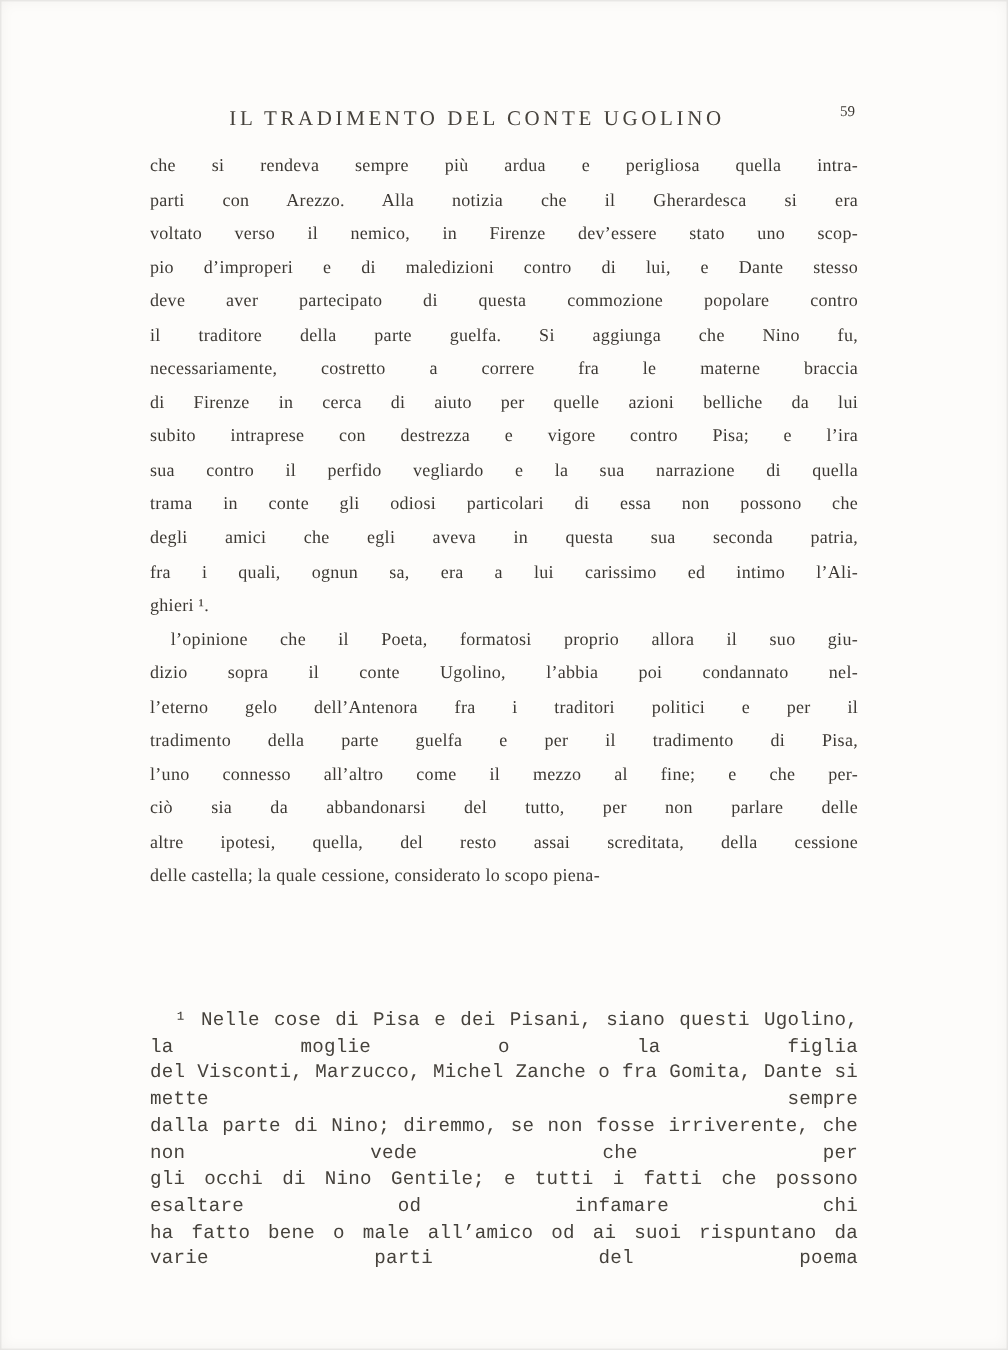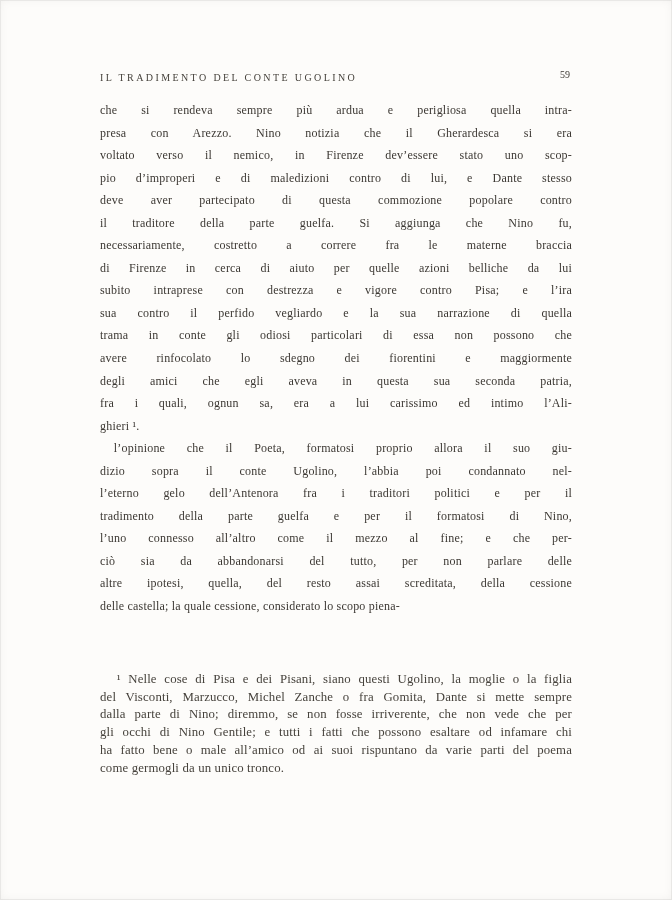--- a/index.html
+++ b/index.html
@@ -24,21 +24,22 @@
     position: absolute;
     top: 72px;
     left: 100px;
     width: 472px;
     height: 20px;
   }
   .header-title {
     position: absolute;
     left: 0;
     right: 36px;
-    font-size: 10px;
+    text-align: center;
+    font-size: 14px;
     letter-spacing: 2.4px;
     color: var(--ink-light);
     white-space: nowrap;
   }
   .header-page-number {
     position: absolute;
     right: 2px;
     top: -3px;
     font-size: 10px;
     color: var(--ink);
@@ -57,20 +58,21 @@
     letter-spacing: 0.2px;
     white-space: normal;
   }
   .line.last { text-align-last: left; }
   .paragraph.indented .line:first-child { text-indent: 1.15em; }
   .footnote-block {
     position: absolute;
     top: 671px;
     left: 100px;
     width: 472px;
+    font-family: Liberation Mono, monospace;
   }
   .fn-line {
     font-size: 12.8px;
     line-height: 17.7px;
     text-align: justify;
     text-align-last: justify;
     letter-spacing: 0.15px;
     color: var(--ink-light);
   }
   .fn-line.last { text-align-last: left; }
@@ -82,49 +84,47 @@
 <div class="page">
 
   <div class="header">
     <div class="header-title">IL TRADIMENTO DEL CONTE UGOLINO</div>
     <div class="header-page-number">59</div>
   </div>
 
   <div class="text-block">
       <div class="paragraph">
         <div class="line">che si rendeva sempre più ardua e perigliosa quella intra-</div>
-        <div class="line">presa con Arezzo. Nino notizia che il Gherardesca si era</div>
+        <div class="line">parti con Arezzo. Alla notizia che il Gherardesca si era</div>
         <div class="line">voltato verso il nemico, in Firenze dev’essere stato uno scop-</div>
         <div class="line">pio d’improperi e di maledizioni contro di lui, e Dante stesso</div>
         <div class="line">deve aver partecipato di questa commozione popolare contro</div>
         <div class="line">il traditore della parte guelfa. Si aggiunga che Nino fu,</div>
         <div class="line">necessariamente, costretto a correre fra le materne braccia</div>
         <div class="line">di Firenze in cerca di aiuto per quelle azioni belliche da lui</div>
         <div class="line">subito intraprese con destrezza e vigore contro Pisa; e l’ira</div>
         <div class="line">sua contro il perfido vegliardo e la sua narrazione di quella</div>
         <div class="line">trama in conte gli odiosi particolari di essa non possono che</div>
-        <div class="line">avere rinfocolato lo sdegno dei fiorentini e maggiormente</div>
         <div class="line">degli amici che egli aveva in questa sua seconda patria,</div>
         <div class="line">fra i quali, ognun sa, era a lui carissimo ed intimo l’Ali-</div>
         <div class="line last">ghieri ¹.</div>
       </div>
       <div class="paragraph indented">
         <div class="line">l’opinione che il Poeta, formatosi proprio allora il suo giu-</div>
         <div class="line">dizio sopra il conte Ugolino, l’abbia poi condannato nel-</div>
         <div class="line">l’eterno gelo dell’Antenora fra i traditori politici e per il</div>
-        <div class="line">tradimento della parte guelfa e per il formatosi di Nino,</div>
+        <div class="line">tradimento della parte guelfa e per il tradimento di Pisa,</div>
         <div class="line">l’uno connesso all’altro come il mezzo al fine; e che per-</div>
         <div class="line">ciò sia da abbandonarsi del tutto, per non parlare delle</div>
         <div class="line">altre ipotesi, quella, del resto assai screditata, della cessione</div>
         <div class="line last">delle castella; la quale cessione, considerato lo scopo piena-</div>
       </div>
     </div>
 
   <div class="footnote-block">
       <div class="fn-line">¹ Nelle cose di Pisa e dei Pisani, siano questi Ugolino, la moglie o la figlia</div>
       <div class="fn-line">del Visconti, Marzucco, Michel Zanche o fra Gomita, Dante si mette sempre</div>
       <div class="fn-line">dalla parte di Nino; diremmo, se non fosse irriverente, che non vede che per</div>
       <div class="fn-line">gli occhi di Nino Gentile; e tutti i fatti che possono esaltare od infamare chi</div>
       <div class="fn-line">ha fatto bene o male all’amico od ai suoi rispuntano da varie parti del poema</div>
-      <div class="fn-line last">come germogli da un unico tronco.</div>
     </div>
 
 </div>
 
 </body></html>

